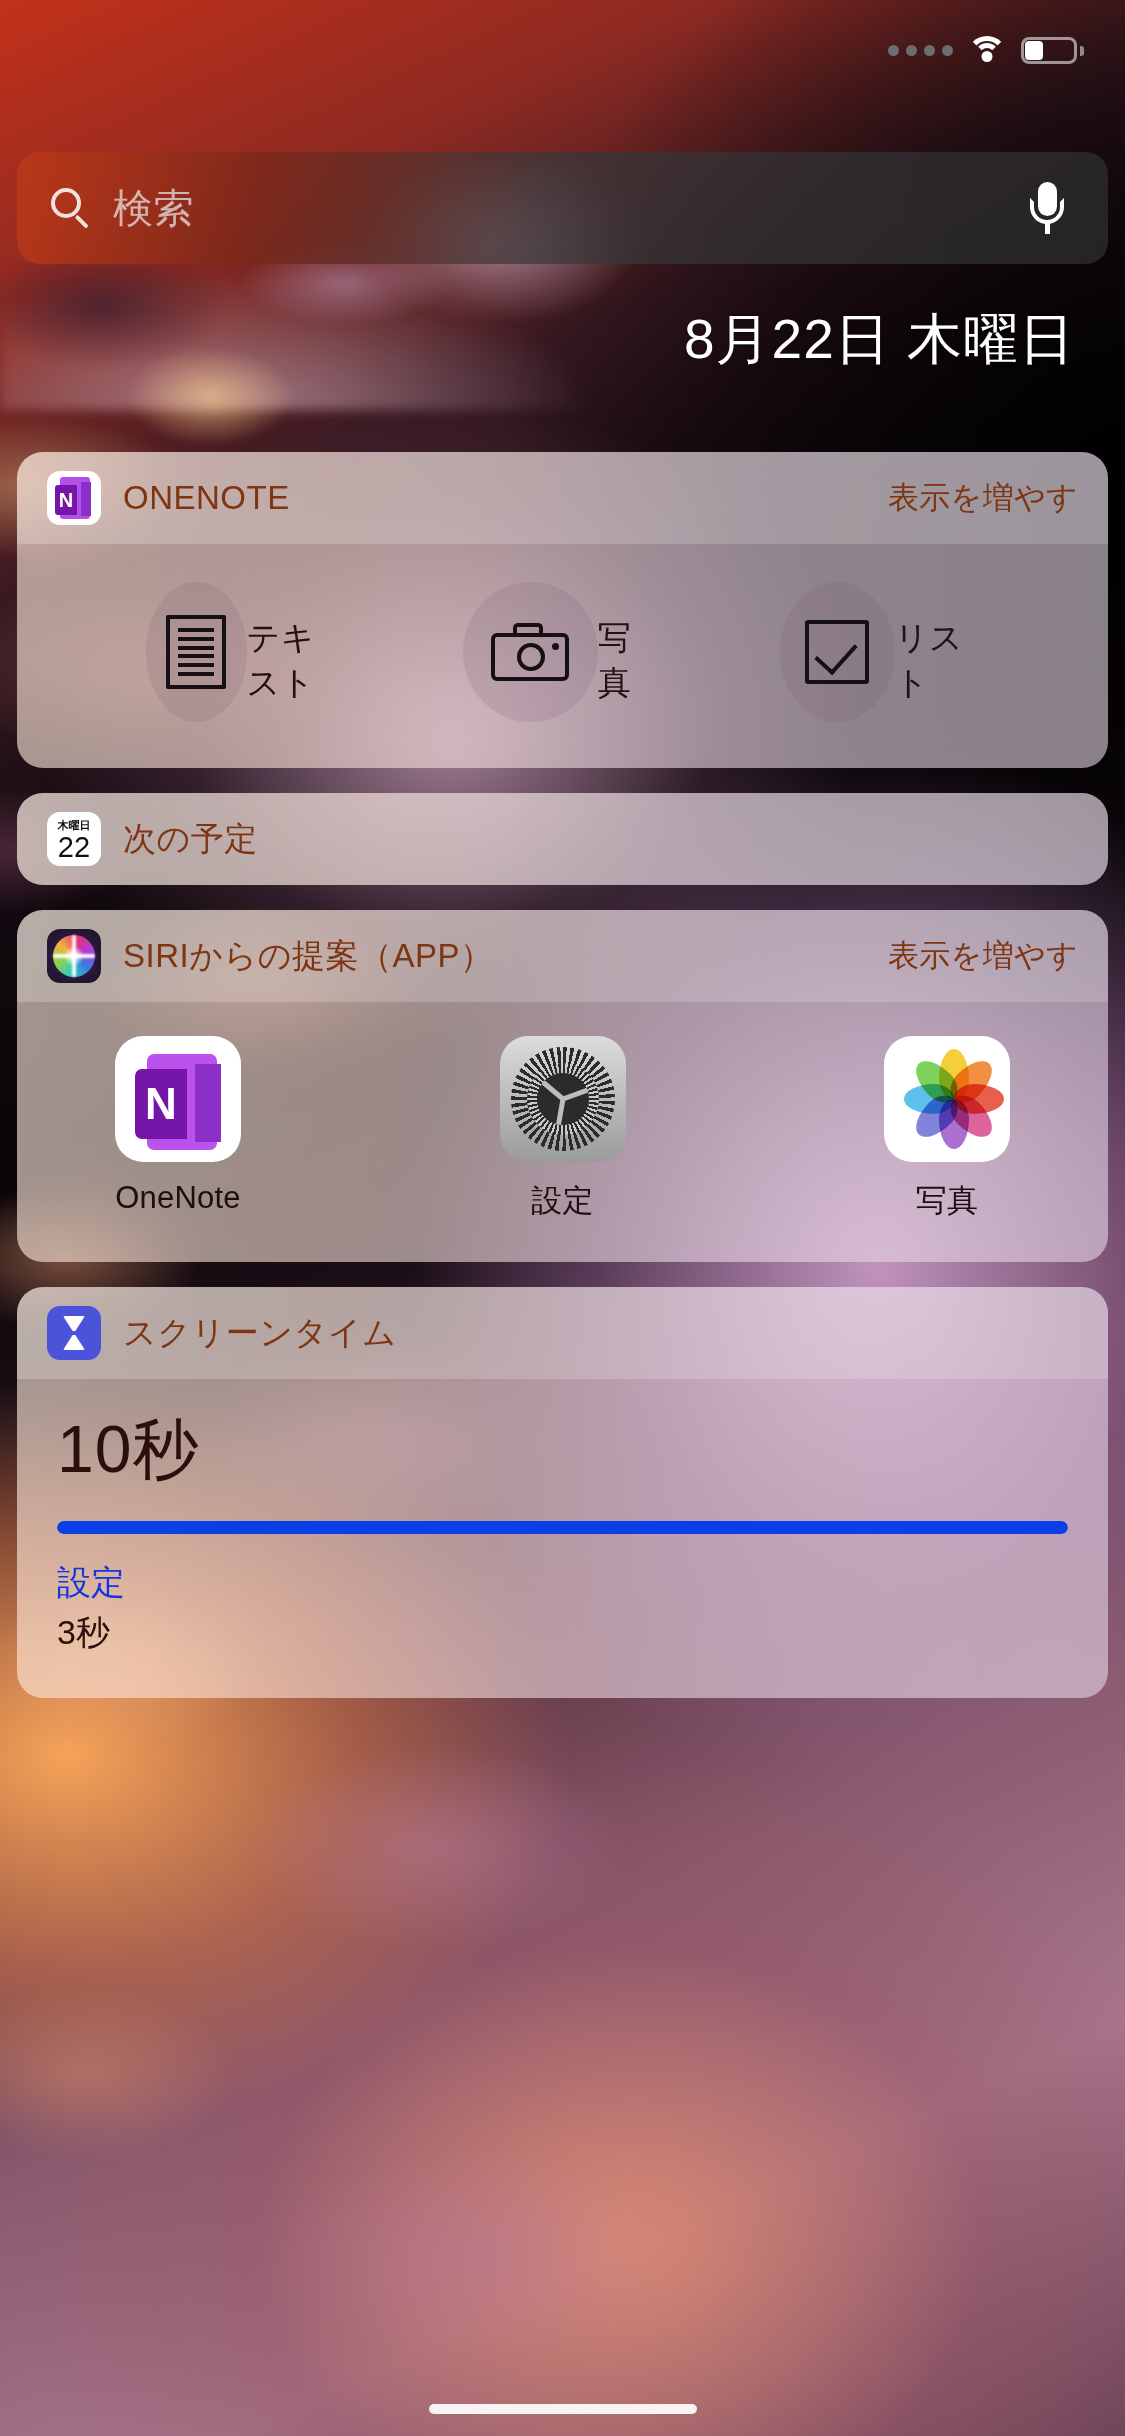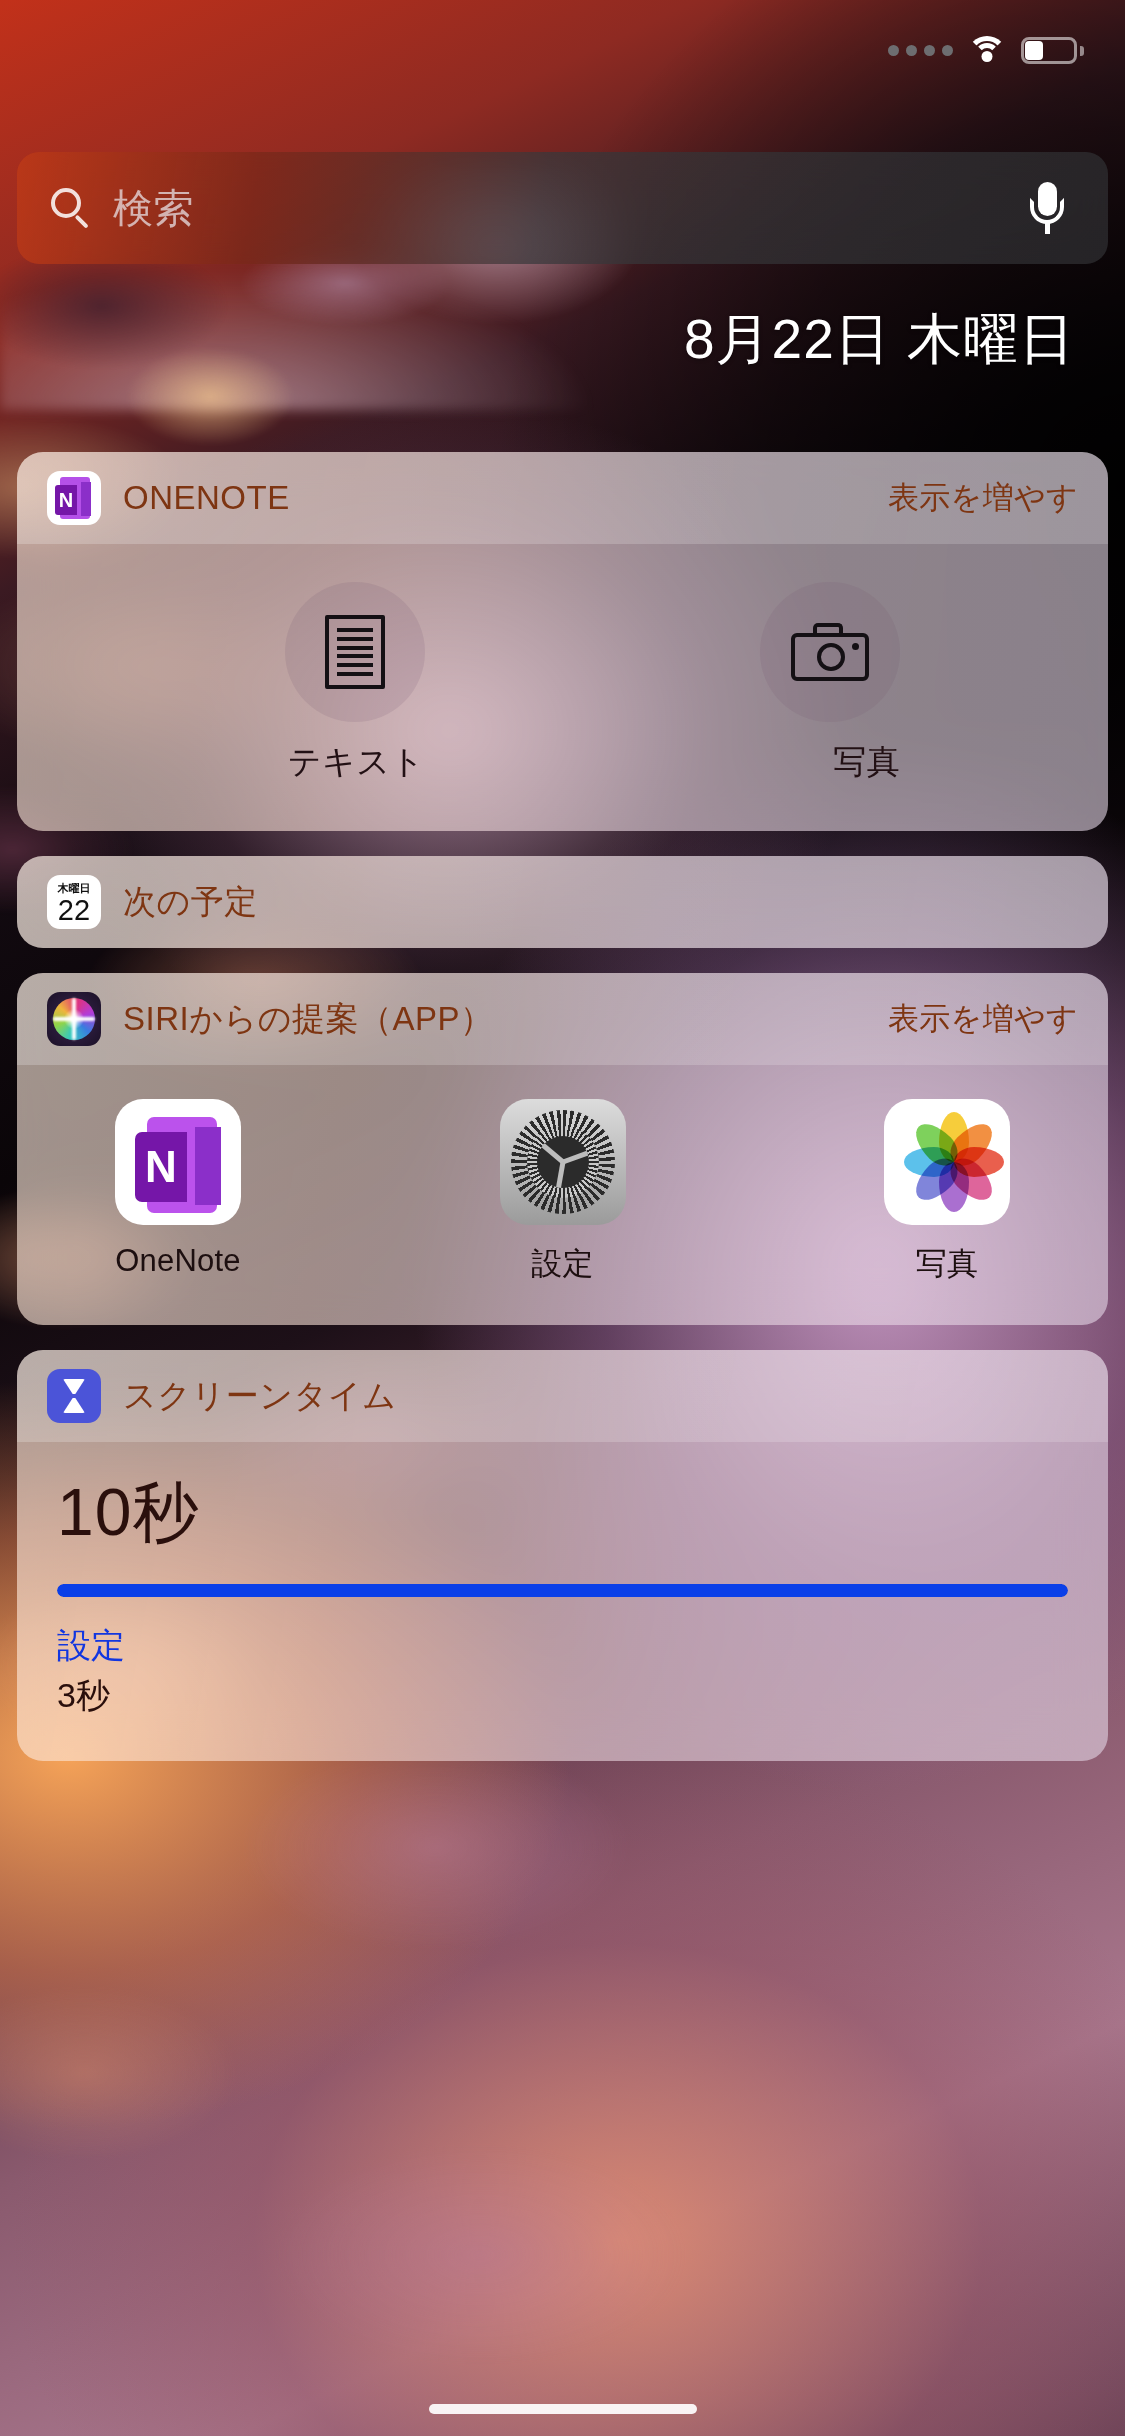--- a/index.html
+++ b/index.html
@@ -200,21 +200,21 @@
     position:absolute; left:0; width:22px; height:15px; background:#fff;
   }
   .icon-screentime .glass .top{ top:0; clip-path:polygon(0 0,100% 0,56% 100%,44% 100%); border-radius:2px 2px 0 0; }
   .icon-screentime .glass .bot{ bottom:0; clip-path:polygon(44% 0,56% 0,100% 100%,0 100%); border-radius:0 0 2px 2px; }
 
   
   #onenote-actions{
     display:flex; justify-content:space-around; align-items:center;
     padding:38px 40px 46px 40px;
   }
-  .action{ display:flex; flex-direction:column; align-items:flex-end; width:200px; }
+  .action{ display:flex; align-items:center; width:200px; }
   .action-circle{
     width:140px; height:140px; border-radius:50%;
     background:rgba(120,90,110,.16);
     display:flex; align-items:center; justify-content:center;
   }
   .action-label{ margin-top:18px; font-size:33px; color:#221014; letter-spacing:.5px; }
   
   .glyph-doc{ width:60px; height:74px; border:4px solid #141014; border-radius:2px; padding:9px 8px; display:flex; flex-direction:column; justify-content:space-between; }
   .glyph-doc i{ display:block; height:4px; background:#141014; }
   
@@ -381,20 +381,26 @@
             <span class="glyph-cam">
               <span class="hump"></span>
                 <span class="body"></span>
                 <span class="lens"></span>
                 <span class="dot"></span>
             </span>
           </span>
           <span class="action-label">写真</span>
         </div>
 
+        <div class="action">
+          <span class="action-circle">
+            <span class="glyph-check"></span>
+          </span>
+          <span class="action-label">リスト</span>
+        </div>
 
       </div>
     </div>
   </div>
 
   <div class="widget">
     <div class="widget-header">
       <span class="wicon icon-calendar">
         <span class="dow">木曜日</span>
         <span class="day">22</span>

